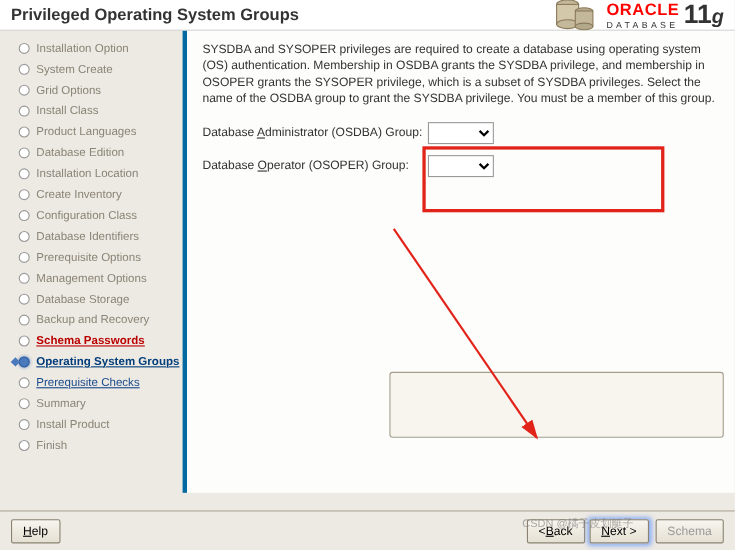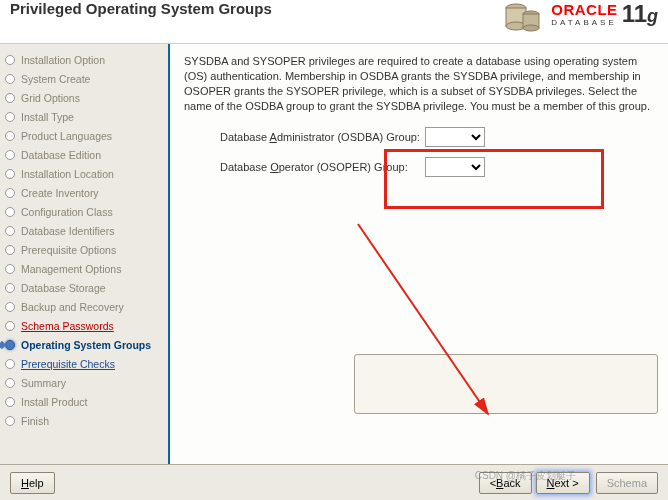--- a/index.html
+++ b/index.html
@@ -1,38 +1,38 @@
 <!DOCTYPE html>
 <html><head>
 <meta charset="utf-8">
 <style>
 * { box-sizing: border-box; margin: 0; padding: 0; }
 body { width: 668px; height: 500px; font-family: Arial, sans-serif; font-size: 11px; background: #ede9e3; overflow: hidden; position: relative; }
-.header { height: 44px; background: #fff; border-bottom: 1px solid #ccc; display: flex; align-items: flex-start; padding: 0 10px; }
+.header { height: 28px; background: #fff; border-bottom: 1px solid #ccc; display: flex; align-items: center; padding: 0 10px; }
 .title { font-size: 15px; font-weight: bold; color: #333; flex: 1; }
 .server-icon { width: 42px; height: 36px; margin-right: 8px; }
 .oracle-logo { display: flex; align-items: center; gap: 4px; }
 .oracle-word { font-family: Arial; color: #f00; font-weight: bold; font-size: 15px; letter-spacing: 0.5px; }
 .g11 { font-size: 24px; font-weight: bold; color: #333; }
 .g11 .g { font-style: italic; font-size: 18px; }
 .db-sub { font-size: 8px; color: #333; letter-spacing: 3px; }
 .main { display: flex; height: 420px; }
-.sidebar { width: 170px; background: #ede9e3; border-right: 2px solid #0369a1; padding: 6px 1px; overflow: hidden; }
+.sidebar { width: 170px; background: #ede9e3; border-right: 4px solid #0369a1; padding: 6px 13px; overflow: hidden; }
 .step { display: flex; align-items: center; height: 19px; padding-left: 4px; position: relative; }
 .step .dot { width: 10px; height: 10px; border-radius: 50%; border: 1px solid #999; background: #fff; margin-right: 6px; flex-shrink: 0; }
 .step .lbl { color: #8b8577; font-size: 10.5px; white-space: nowrap; }
 .step.done .lbl { color: #1a4b8c; text-decoration: underline; }
-.step.schema .lbl { color: #b00; text-decoration: underline; font-weight: normal; }
-.step.active .lbl { color: #003d7a; font-weight: bold; }
+.step.schema .lbl { color: #b00; text-decoration: underline; font-weight: bold; }
+.step.active .lbl { color: #003d7a; font-weight: bold; text-decoration: underline; }
 .step.active .dot { background: #4a7abc; border-color: #2a5a9c; box-shadow: 0 0 3px #4a7abc; }
 .step.active::before { content: ""; position: absolute; left: -2px; width: 6px; height: 6px; background: #4a7abc; transform: rotate(45deg); }
 .content { flex: 1; background: #fdfdfb; padding: 10px 14px; position: relative; }
 .desc { color: #333; line-height: 1.35; margin-bottom: 14px; }
 .form-row { display: flex; align-items: center; margin-bottom: 10px; }
-.form-label { width: 205px; color: #333; margin-left: 36px; }
+.form-label { width: 205px; color: #333; }
 .form-label u { text-decoration: underline; }
 .select-wrap { position: relative; }
 select { width: 60px; height: 20px; font-size: 11px; background: #fff; border: 1px solid #999; padding-left: 44px; }
 .highlight-box { position: absolute; border: 3px solid #e2231a; top: 105px; left: 214px; width: 220px; height: 60px; pointer-events: none; }
 .arrow { position: absolute; bottom: 30px; right: 120px; pointer-events: none; }
 .lower { position: absolute; left: 184px; right: 10px; bottom: 50px; height: 60px; border: 1px solid #a59e8e; border-radius: 3px; background: #f7f5ee; }
 .footer { position: absolute; bottom: 0; left: 0; right: 0; height: 36px; border-top: 1px solid #b0a89a; display: flex; align-items: center; padding: 0 10px; background: #ede9e3; }
 .btn { height: 22px; padding: 0 10px; font-size: 11px; background: linear-gradient(#f7f5ee,#e5e0d3); border: 1px solid #8a8372; border-radius: 2px; cursor: pointer; display: inline-flex; align-items: center; }
 .btn[disabled] { color: #999; cursor: default; }
 .btn u { text-decoration: underline; }
@@ -75,21 +75,21 @@
         <div class="step">
           <span class="dot"></span>
           <span class="lbl">System Create</span>
         </div>
         <div class="step">
           <span class="dot"></span>
           <span class="lbl">Grid Options</span>
         </div>
         <div class="step">
           <span class="dot"></span>
-          <span class="lbl">Install Type</span>
+          <span class="lbl">Install Class</span>
         </div>
         <div class="step">
           <span class="dot"></span>
           <span class="lbl">Product Languages</span>
         </div>
         <div class="step">
           <span class="dot"></span>
           <span class="lbl">Database Edition</span>
         </div>
         <div class="step">

